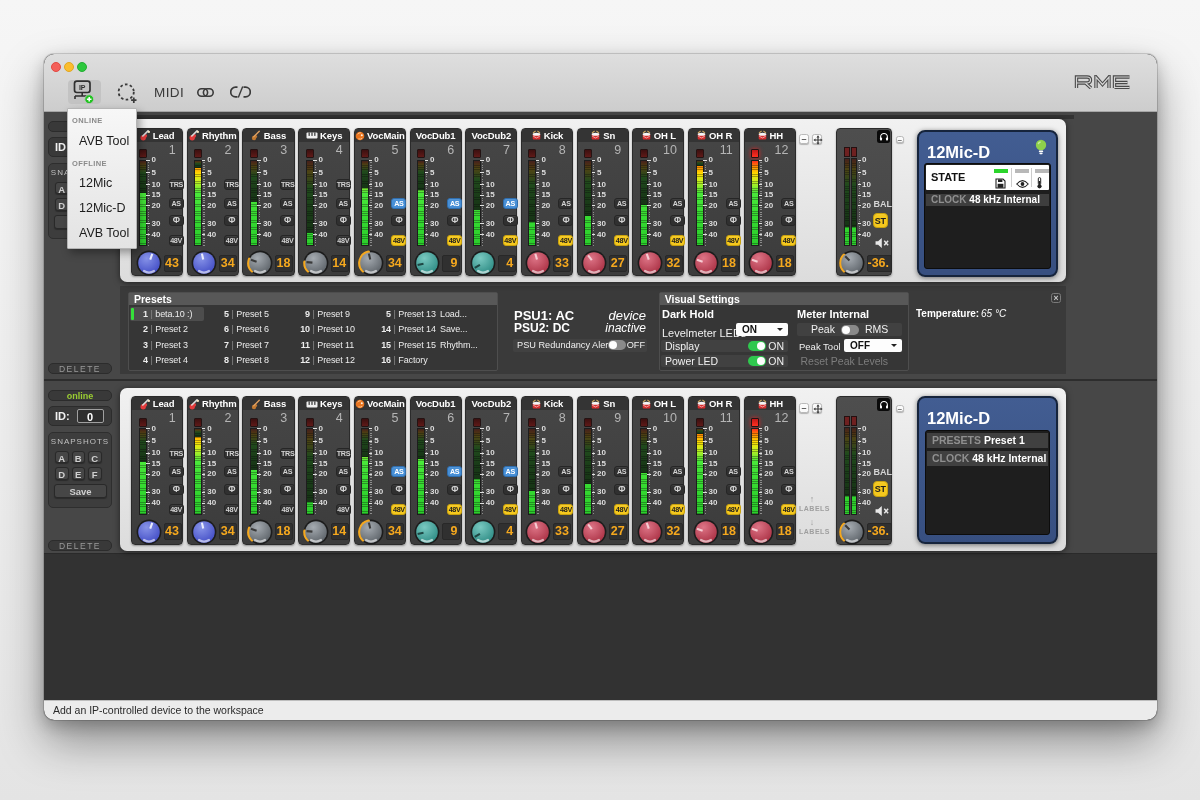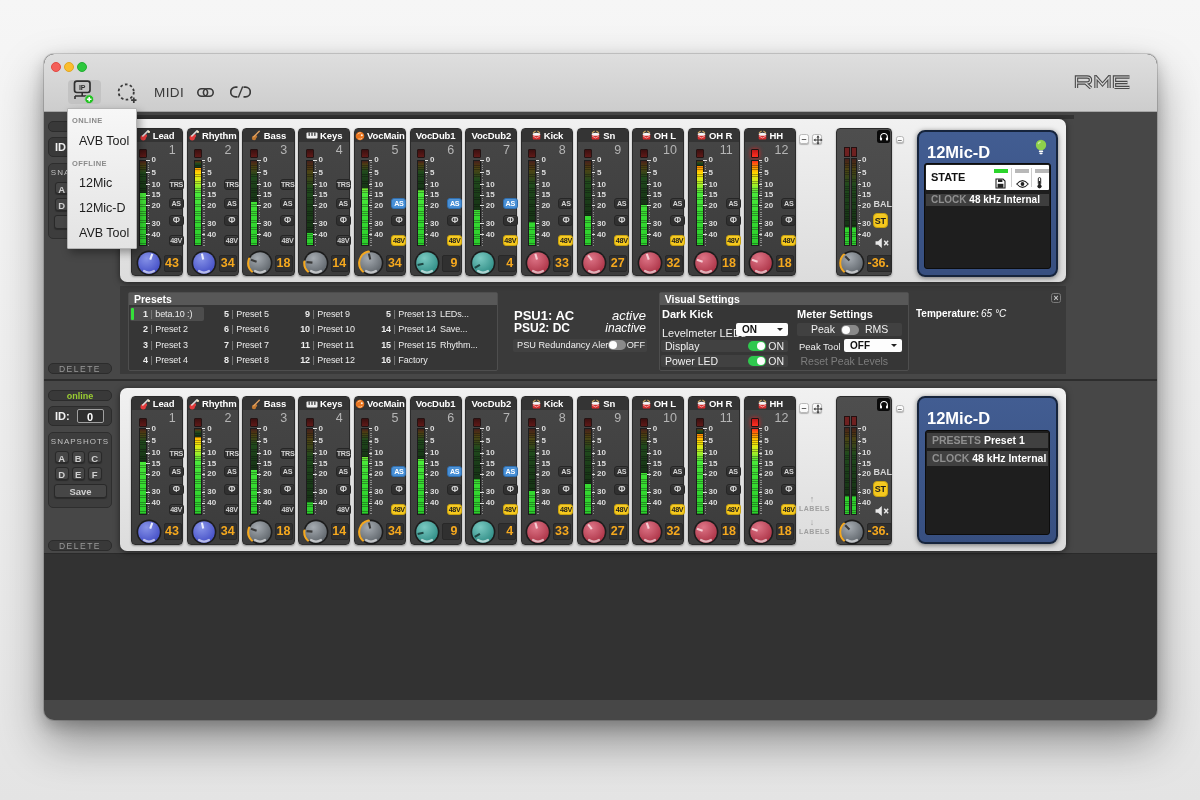--- a/index.html
+++ b/index.html
@@ -1632,54 +1632,57 @@
     <div class="pit" style="left:172px;top:284.7px"><span class="pnum">7</span><span class="psep">|</span>Preset 7</div>
     <div class="pit" style="left:172px;top:300.4px"><span class="pnum">8</span><span class="psep">|</span>Preset 8</div>
     <div class="pit" style="left:253px;top:253.5px"><span class="pnum">9</span><span class="psep">|</span>Preset 9</div>
     <div class="pit" style="left:253px;top:269.0px"><span class="pnum">10</span><span class="psep">|</span>Preset 10</div>
     <div class="pit" style="left:253px;top:284.7px"><span class="pnum">11</span><span class="psep">|</span>Preset 11</div>
     <div class="pit" style="left:253px;top:300.4px"><span class="pnum">12</span><span class="psep">|</span>Preset 12</div>
     <div class="pit" style="left:334px;top:253.5px"><span class="pnum">5</span><span class="psep">|</span>Preset 13</div>
     <div class="pit" style="left:334px;top:269.0px"><span class="pnum">14</span><span class="psep">|</span>Preset 14</div>
     <div class="pit" style="left:334px;top:284.7px"><span class="pnum">15</span><span class="psep">|</span>Preset 15</div>
     <div class="pit" style="left:334px;top:300.4px"><span class="pnum">16</span><span class="psep">|</span>Factory</div>
-    <div class="pit" style="left:396px;top:253.5px">LEDs...</div>
+    <div class="pit" style="left:396px;top:253.5px">Load...</div>
     <div class="pit" style="left:396px;top:269.0px">Save...</div>
     <div class="pit" style="left:396px;top:284.7px">Rhythm...</div>
-    <div style="position:absolute;left:470px;top:254px;width:132px;font-size:13px;color:#fff;font-weight:700">PSU1: AC<span style="float:right;font-weight:400;font-style:italic">active</span></div>
+    <div style="position:absolute;left:470px;top:254px;width:132px;font-size:13px;color:#fff;font-weight:700">PSU1: AC<span style="float:right;font-weight:400;font-style:italic">device</span></div>
     <div style="position:absolute;left:470px;top:267px;width:132px;font-size:12px;color:#fff;font-weight:700">PSU2: DC<span style="float:right;font-weight:400;font-style:italic">inactive</span></div>
     <div class="setrow" style="left:469px;top:284.5px;width:134px;height:13px;padding:0.5px 0 0 4px;font-size:9.2px">PSU Redundancy Alert<div class="toggle tg-off" style="left:95px;top:1.5px">
         <i></i>
       </div><span style="position:absolute;right:2px;top:0.5px">OFF</span></div>
     <div class="panel" style="left:614.7px;top:237.5px;width:250px;height:79px">
       <div class="phead">Visual Settings</div>
     </div>
-    <div style="position:absolute;left:618px;top:253.5px;font-size:11px;color:#fff;font-weight:700">Dark Kick</div>
+    <div style="position:absolute;left:618px;top:253.5px;font-size:11px;color:#fff;font-weight:700">Dark Hold</div>
     <div style="position:absolute;left:618px;top:273px;font-size:11px;color:#f0f0f0">Levelmeter LEDs</div>
     <div class="drop" style="left:692px;top:268.5px;width:52px">ON</div>
     <div class="setrow" style="left:617px;top:285.5px;width:127px;height:12px;padding-left:4px">Display<div class="toggle tg-on" style="left:87px;top:1px">
         <i></i>
       </div><span style="position:absolute;right:4px;top:0">ON</span></div>
     <div class="setrow" style="left:617px;top:301px;width:127px;height:12px;padding-left:4px">Power LED<div class="toggle tg-on" style="left:87px;top:1px">
         <i></i>
       </div><span style="position:absolute;right:4px;top:0">ON</span></div>
-    <div style="position:absolute;left:753px;top:253.5px;font-size:11px;color:#fff;font-weight:700">Meter Settings</div>
+    <div style="position:absolute;left:753px;top:253.5px;font-size:11px;color:#fff;font-weight:700">Meter Internal</div>
     <div class="setrow" style="left:753px;top:269px;width:105px;height:13px;line-height:13px">
       <span style="position:absolute;left:14px">Peak</span>
       <div class="toggle tg-off" style="left:44px;top:2px">
         <i></i>
       </div>
       <span style="position:absolute;left:68px">RMS</span>
     </div>
     <div style="position:absolute;left:755px;top:287px;font-size:9.5px;color:#f0f0f0">Peak Tool</div>
     <div class="drop" style="left:800px;top:284.5px;width:58px">OFF</div>
     <div style="position:absolute;left:756.5px;top:301px;font-size:10.5px;color:#7d7d7d">Reset Peak Levels</div>
     <div style="position:absolute;left:872px;top:254px;font-size:10px;color:#fff;font-weight:700">Temperature:</div>
     <div style="position:absolute;left:937px;top:254px;font-size:10px;color:#fff;font-style:italic">65 °C</div>
     <div style="position:absolute;left:1007px;top:239px;width:10px;height:9.5px;border:1px solid #7a7a7a;border-radius:2.5px;color:#c9c9c9;font-size:8.5px;line-height:9px;text-align:center;font-weight:700">×</div>
+    <div id="statusbar">
+      <span>Add an IP-controlled device to the workspace</span>
+    </div>
     <div style="position:absolute;left:23px;top:54px;width:70px;height:141px;
 background:linear-gradient(#f7f7f7,#e3e3e3);border:1px solid #b5b5b5;border-radius:1px;box-shadow:3px 4px 9px rgba(0,0,0,.35);z-index:50">
 <div style="position:absolute;left:4px;top:7px;font-size:7.5px;font-weight:700;color:#8a8a8a;letter-spacing:.4px">ONLINE</div>
 <div style="position:absolute;left:11px;top:25px;font-size:12.5px;color:#1c1c1c">AVB Tool</div>
 <div style="position:absolute;left:4px;top:50px;font-size:7.5px;font-weight:700;color:#8a8a8a;letter-spacing:.4px">OFFLINE</div>
 <div style="position:absolute;left:11px;top:67px;font-size:12.5px;color:#1c1c1c">12Mic</div>
 <div style="position:absolute;left:11px;top:92px;font-size:12.5px;color:#1c1c1c">12Mic-D</div>
 <div style="position:absolute;left:11px;top:117px;font-size:12.5px;color:#1c1c1c">AVB Tool</div>
 </div>
   </div>

